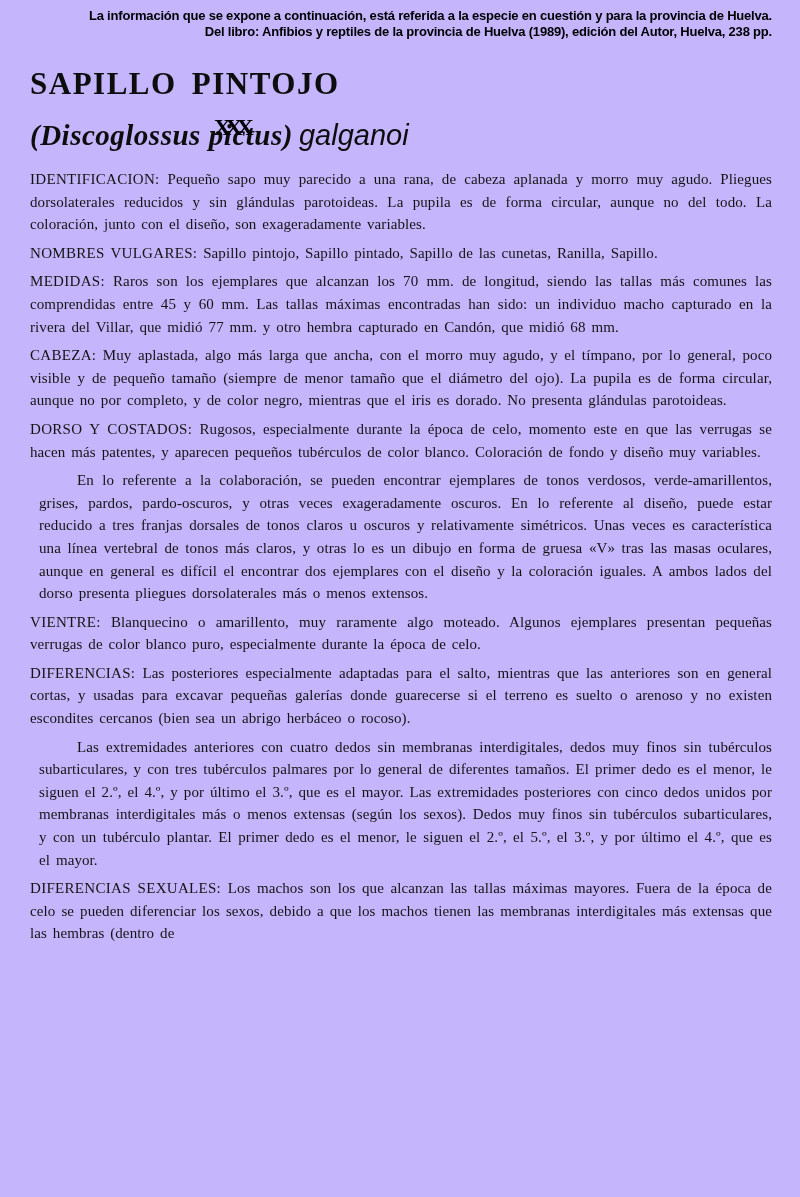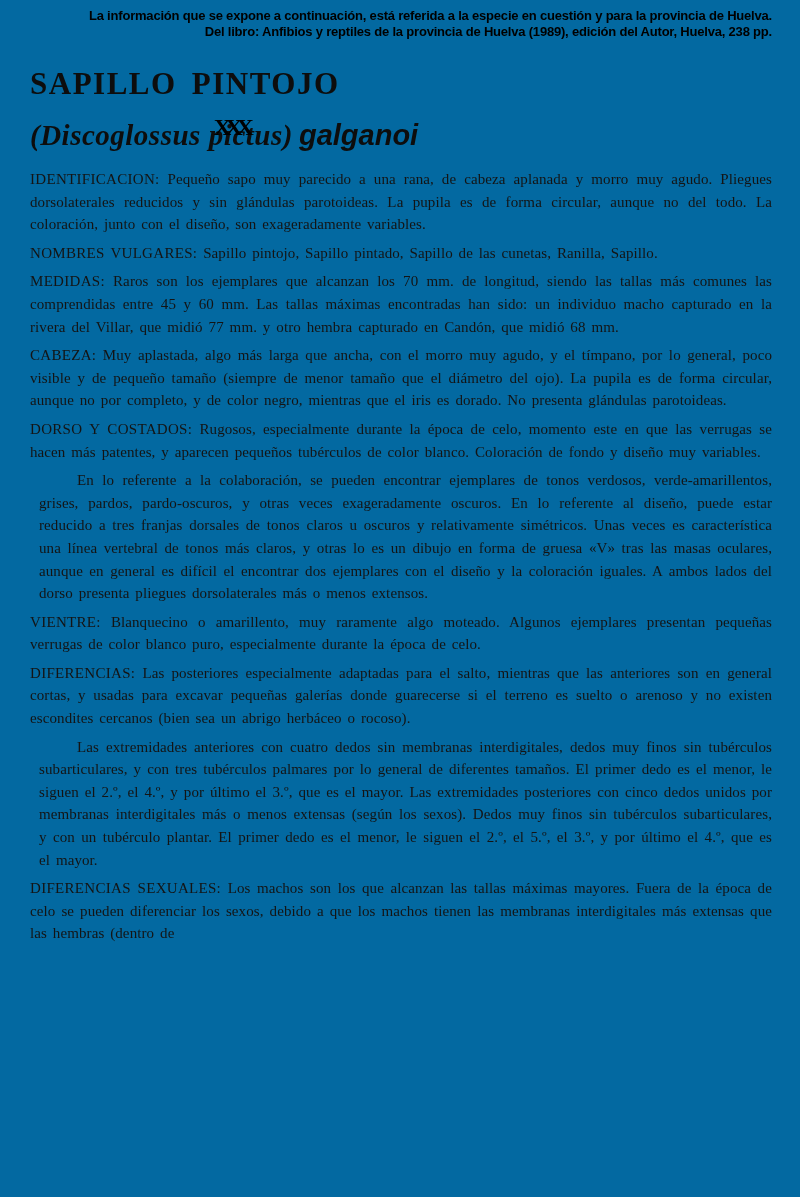--- a/index.html
+++ b/index.html
@@ -8,21 +8,21 @@
     width: 800px;
     height: 1197px;
     overflow: hidden;
     font-family: "Liberation Serif", serif;
     color: #111111;
   }
   .page {
     width: 800px;
     height: 1197px;
     padding: 8px 28px 10px 30px;
-    background: #0369a1;
+    background: #c4b5fd;
   }
   
   .source-note {
     font-family: "Liberation Sans", sans-serif;
     font-weight: bold;
     font-size: 13px;
     line-height: 16px;
     text-align: right;
     color: #000000;
     letter-spacing: -0.2px;
@@ -57,21 +57,21 @@
     left: 5px;
     top: -5px;
     font-style: normal;
     font-weight: 900;
     font-size: 24px;
     letter-spacing: -6px;
     color: #000000;
   }
   .sci-name .corrected {
     font-family: "Liberation Sans", sans-serif;
-    font-weight: bold;
+    font-weight: normal;
     font-style: italic;
     letter-spacing: 0px;
     margin-left: 6px;
   }
   
   .body-text { margin-top: 16px; }
   .body-text p {
     font-size: 15px;
     line-height: 22.6px;
     text-align: justify;

